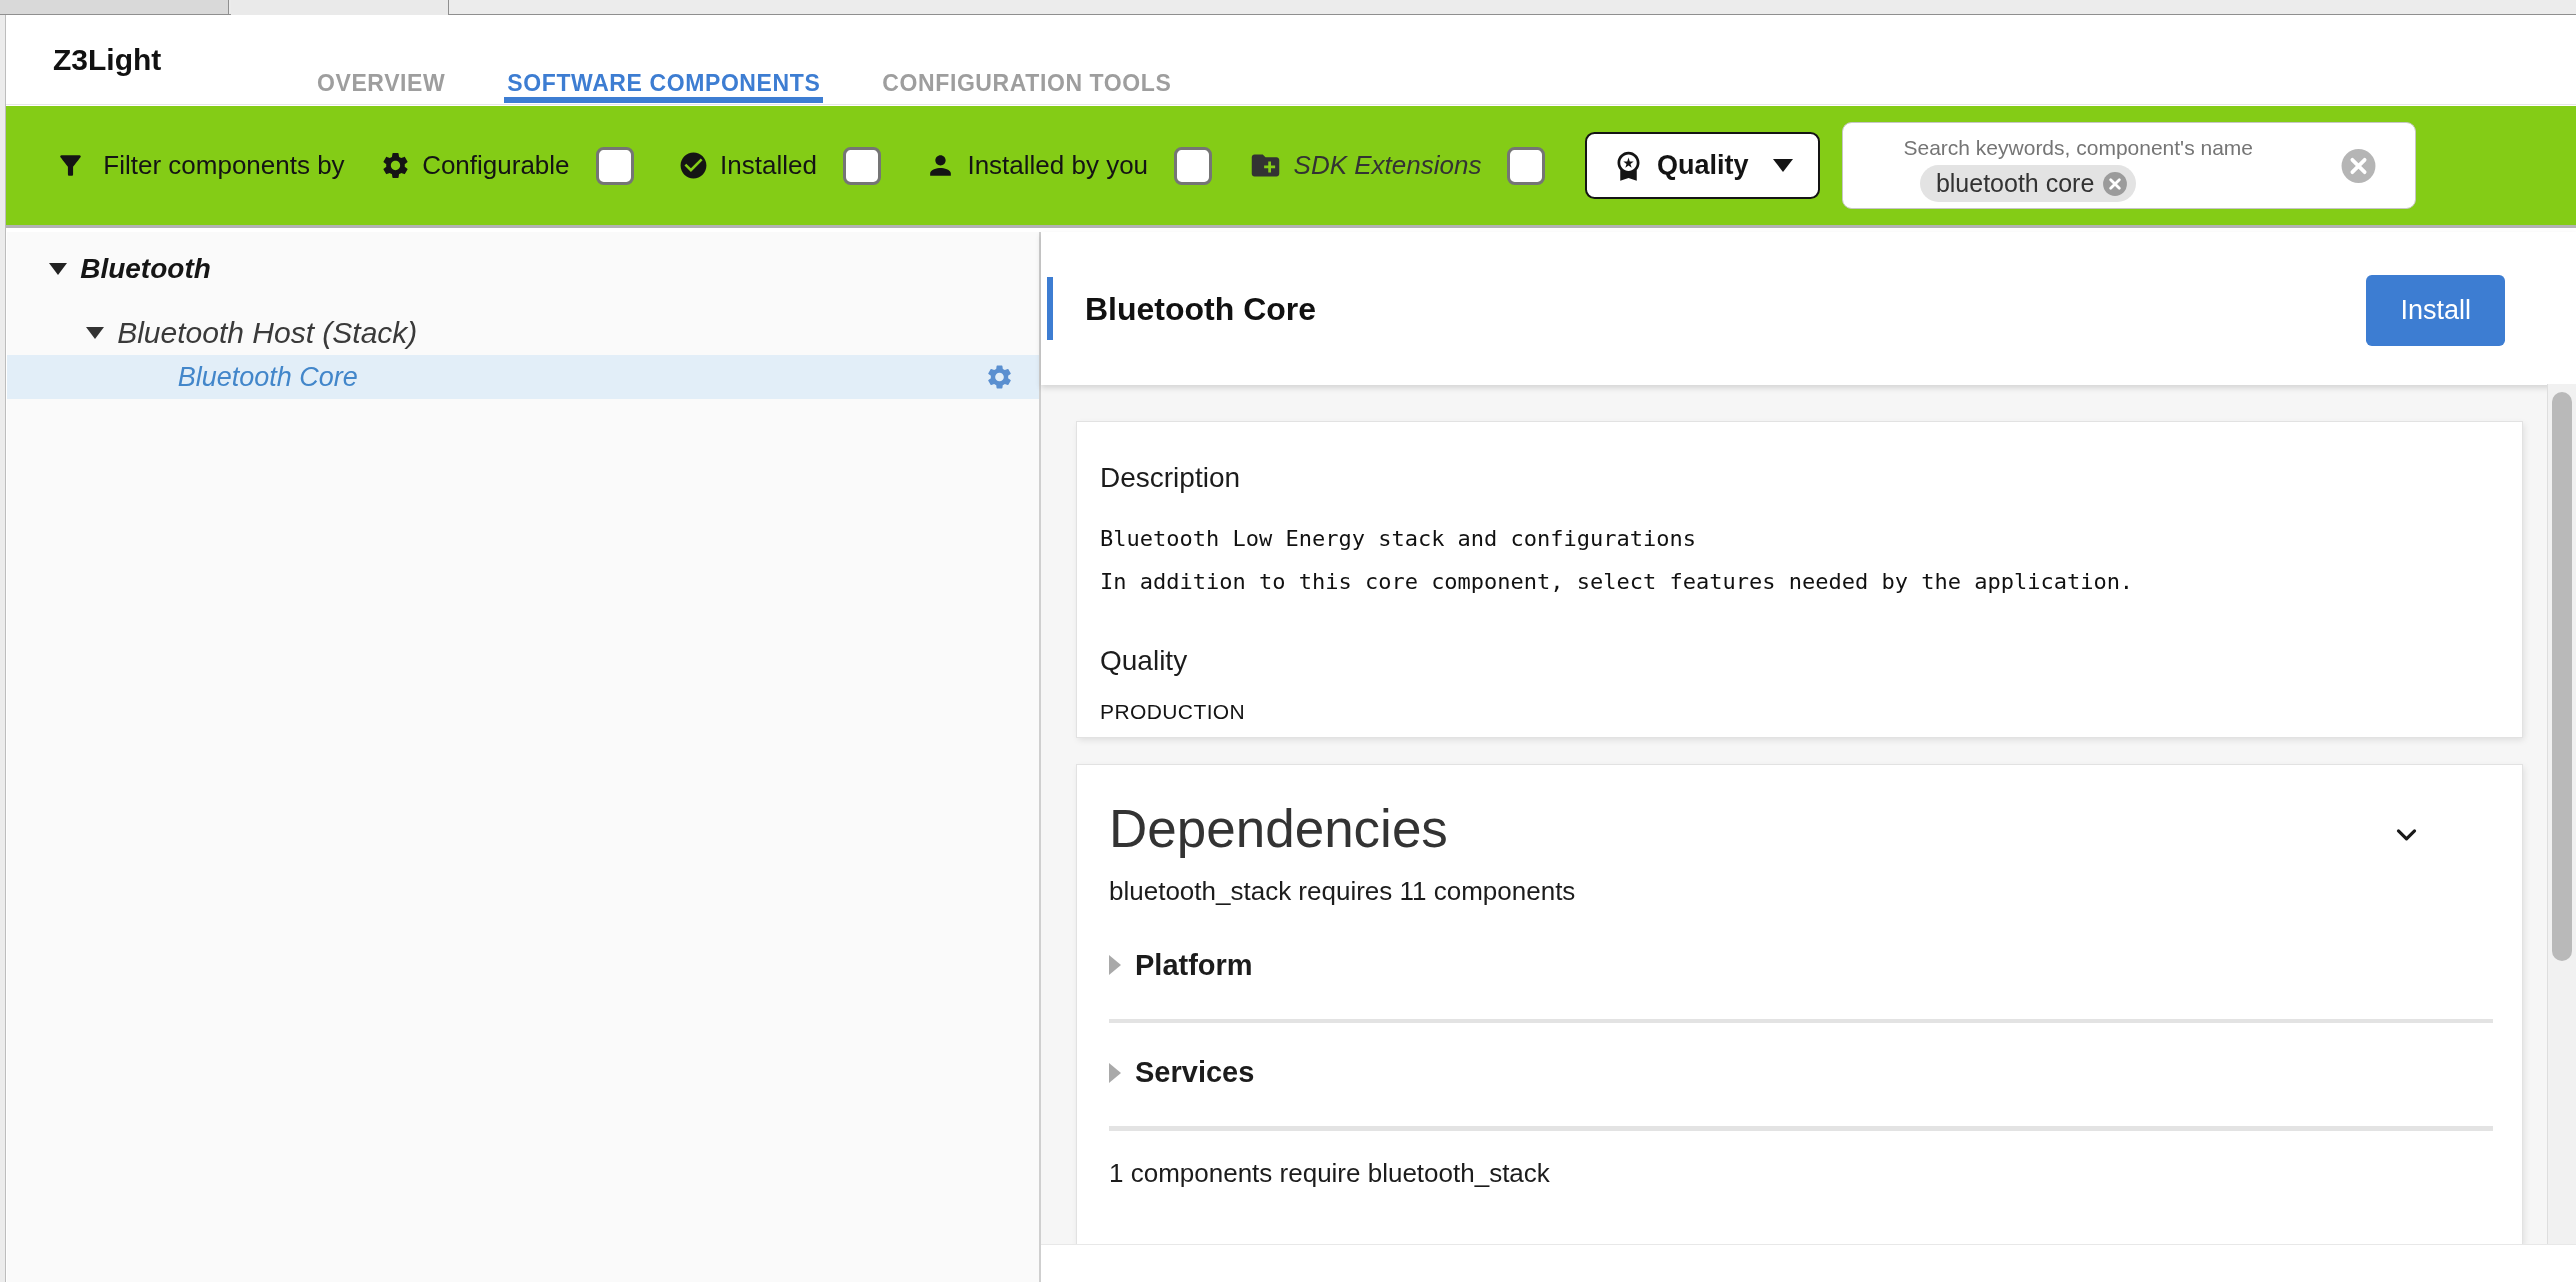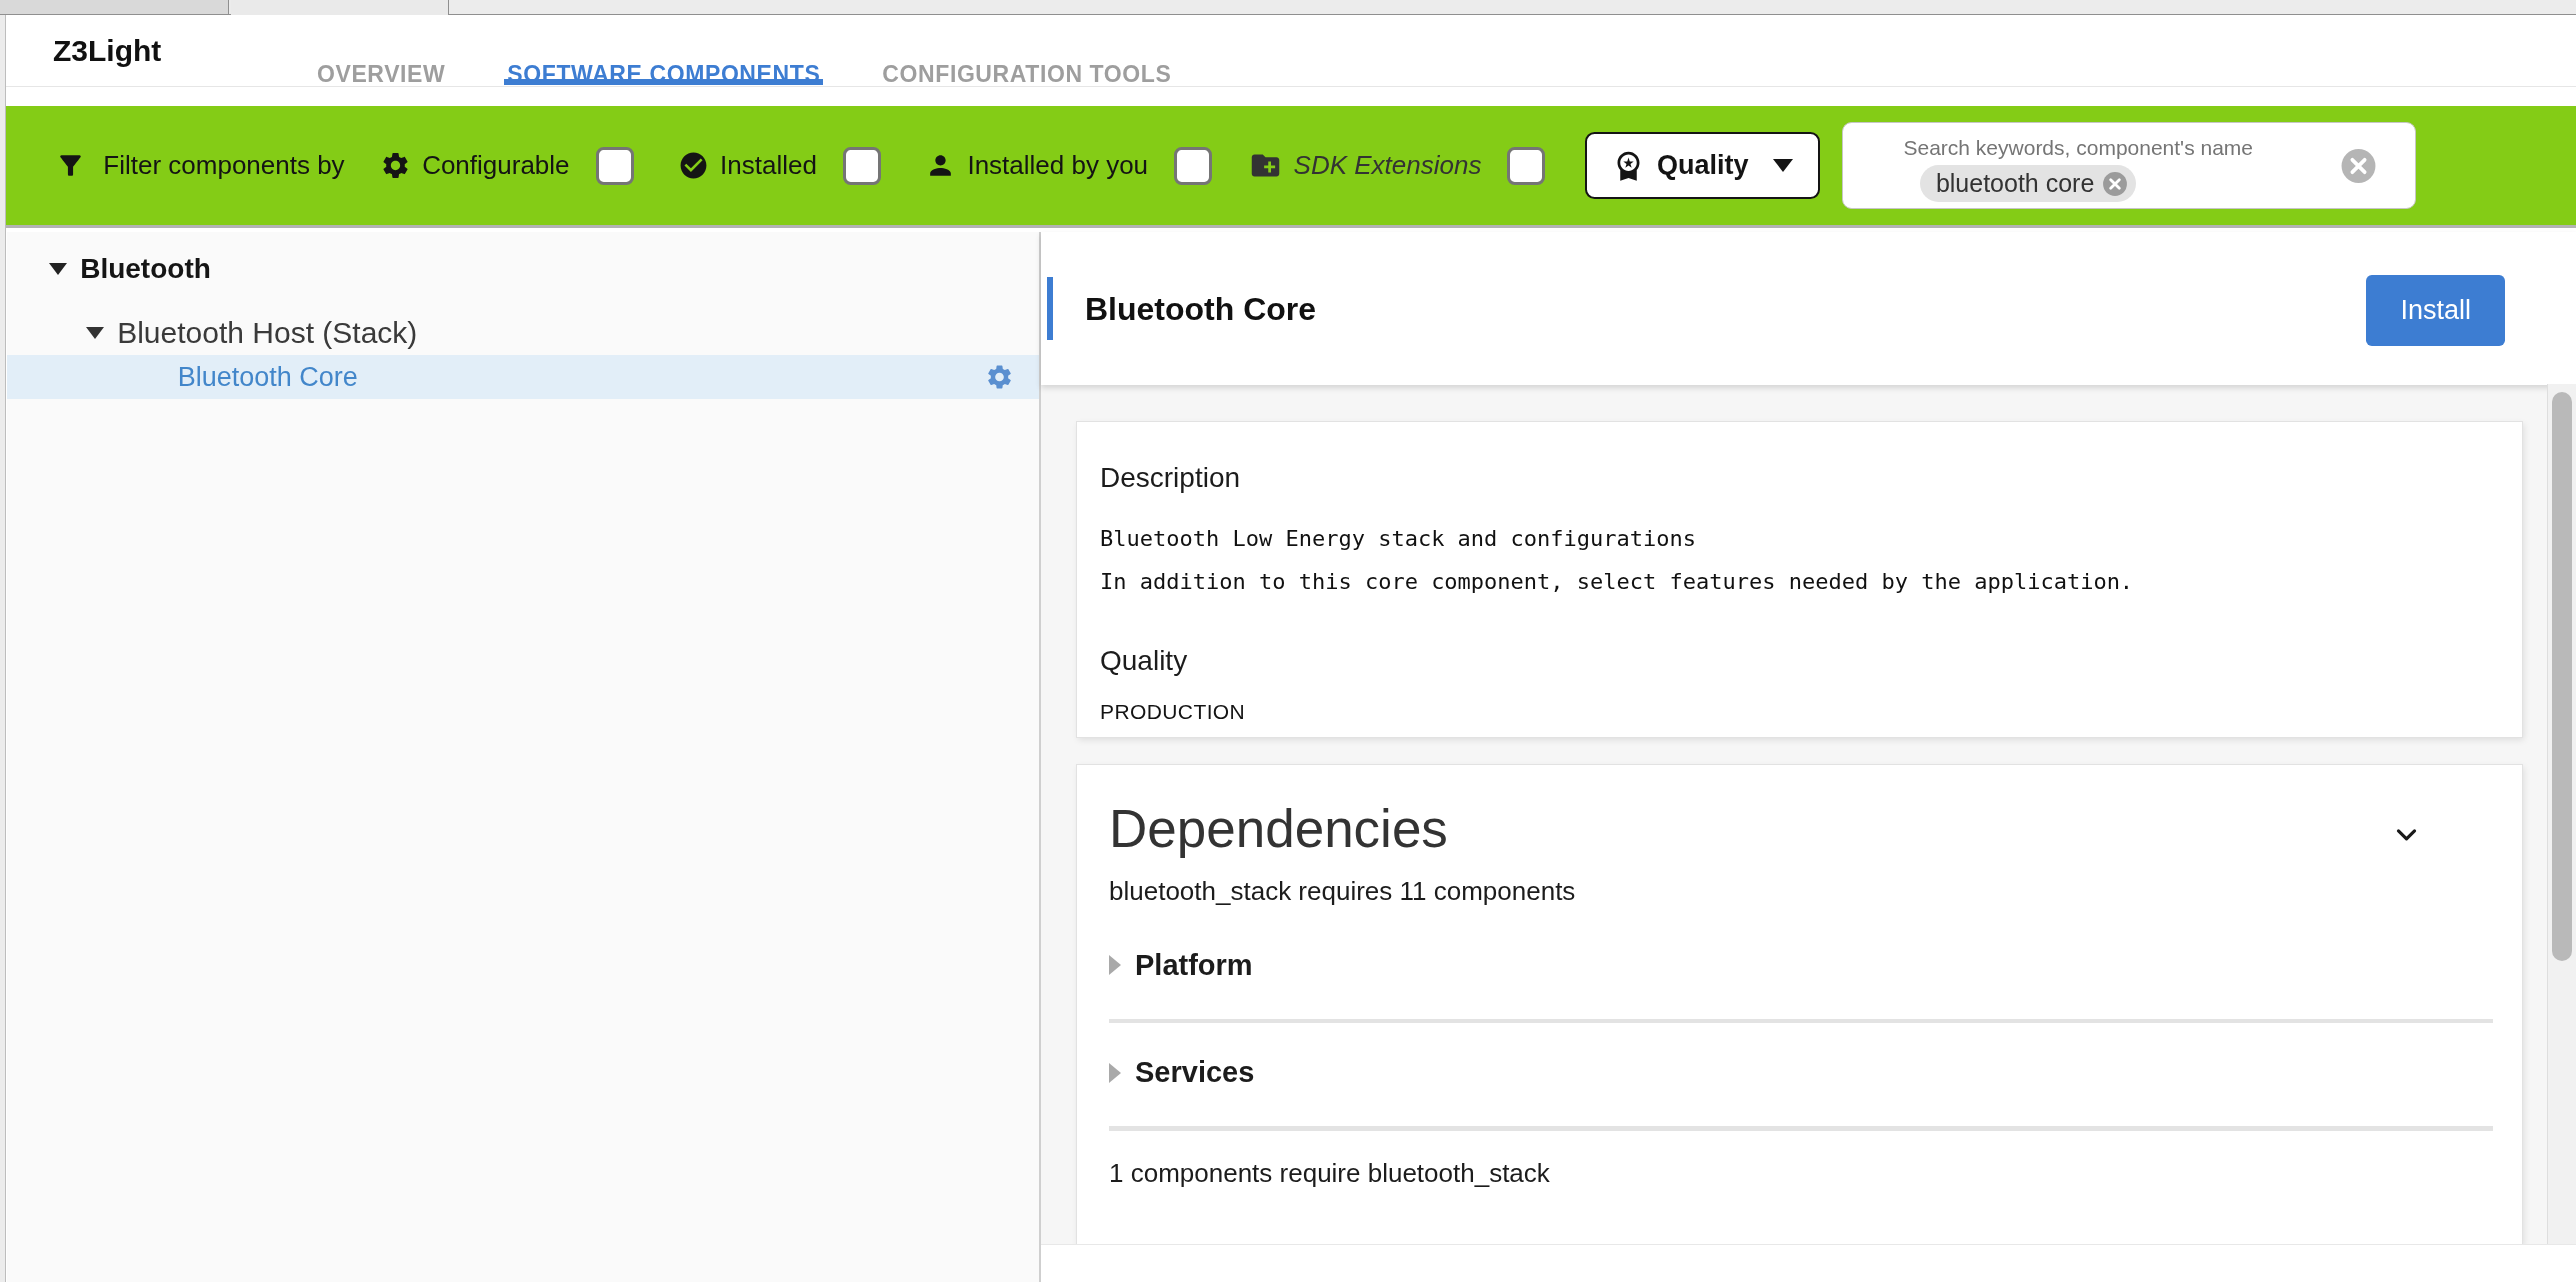--- a/index.html
+++ b/index.html
@@ -9,21 +9,21 @@
     background:#fff; color:#1c1c1c;
     font-family:"Liberation Sans", sans-serif;
   }
 
   
   .tabstrip { position:absolute; left:0; top:0; right:0; height:15.4px; background:#ececec; border-bottom:1.9px solid #8f8f8f; z-index:10; }
   .tabstrip .seg1 { position:absolute; left:0; top:0; height:13.5px; width:229px; background:#d9d9d9; border-right:1.9px solid #8f8f8f; }
   .tabstrip .seg2 { position:absolute; left:231px; top:0; height:15.4px; width:218px; background:#eaeaea; border-right:1.9px solid #8f8f8f; }
 
   
-  .appheader { position:absolute; left:0; top:15.4px; right:0; height:72px; background:#fff; border-bottom:1.9px solid #e6e6e6; z-index:9; }
+  .appheader { position:absolute; left:0; top:15.4px; right:0; height:90px; background:#fff; border-bottom:1.9px solid #e6e6e6; z-index:9; }
   .app-title { position:absolute; left:53px; top:50%; transform:translateY(-50%); font-size:30px; font-weight:bold; color:#111; }
   .tabs { position:absolute; left:317px; top:0; bottom:0; display:flex; align-items:stretch; gap:62px;margin-top:48px; }
   .tab { position:relative; display:flex; align-items:center; font-size:23px; font-weight:bold; letter-spacing:0.6px; color:#9e9e9e; cursor:pointer; }
   .tab.active { color:#3d7dd2; }
   .tab .underline { display:none; }
   .tab.active .underline { display:block; position:absolute; left:-2.9px; right:-2.9px; bottom:1.9px; height:5.8px; background:#3d7dd2; }
 
   
   .filterbar { position:absolute; left:0; top:106px; right:0; height:122px; background:#84cc16; border-bottom:3.8px solid #b3b3b3; display:flex; align-items:center; z-index:8; }
   .fb-label { margin-left:17.3px; font-size:26px; color:#141414; }
@@ -40,21 +40,21 @@
   .quality-btn .q-label { font-size:27px; font-weight:bold; color:#141414; }
   .caret-down { width:0; height:0; border-left:10.6px solid transparent; border-right:10.6px solid transparent; border-top:13.5px solid #141414; margin-left:13.5px; }
   .searchbox { margin-left:22px; position:relative; width:574px; height:87px; border:1.9px solid #c6c6c6; border-radius:9.6px; background:#fff; flex:none; cursor:text; }
   .search-label { position:absolute; left:60px; top:12.5px; font-size:21px; color:#757575; white-space:nowrap; }
   .chip { position:absolute; left:77px; top:42px; height:37px; display:flex; align-items:center; gap:7.7px; background:#e3e3e3; border-radius:19px; padding:0 7.7px 0 15.4px; font-size:25px; color:#333; }
   .chip-x, .clear-x { display:flex; align-items:center; cursor:pointer; }
   .clear-x { position:absolute; right:38px; top:50%; transform:translateY(-50%); }
 
   
   .ledge { position:absolute; left:0; top:15.4px; bottom:0; width:5.8px; background:#ececec; border-right:1px solid #bdbdbd; z-index:11; }
-  .treepanel { position:absolute; left:6.7px; top:232px; width:1032px; bottom:0; background:#fafafa; }
+  .treepanel { position:absolute; left:6.7px; top:232px; width:1032px; bottom:0; background:#fafafa;font-style:italic; }
   .vdivider { position:absolute; left:1039px; top:232px; width:1.9px; bottom:0; background:#cfcfcf; z-index:2; }
 
   .trow { position:absolute; left:0; right:0; height:44px; display:flex; align-items:center; cursor:pointer; }
   .trow1 { top:15.4px; }
   .trow2 { top:79px; }
   .trow3 { top:123px; height:44px; background:#e2eef8; }
   .tree-caret { width:0; height:0; border-left:9.6px solid transparent; border-right:9.6px solid transparent; border-top:12.5px solid #222; flex:none; }
   .trow1 .tree-caret { margin-left:42px; }
   .trow2 .tree-caret { margin-left:79px; border-top-color:#333; }
   .t-label1 { margin-left:13.5px; font-size:28px; font-weight:bold; color:#151515; }

